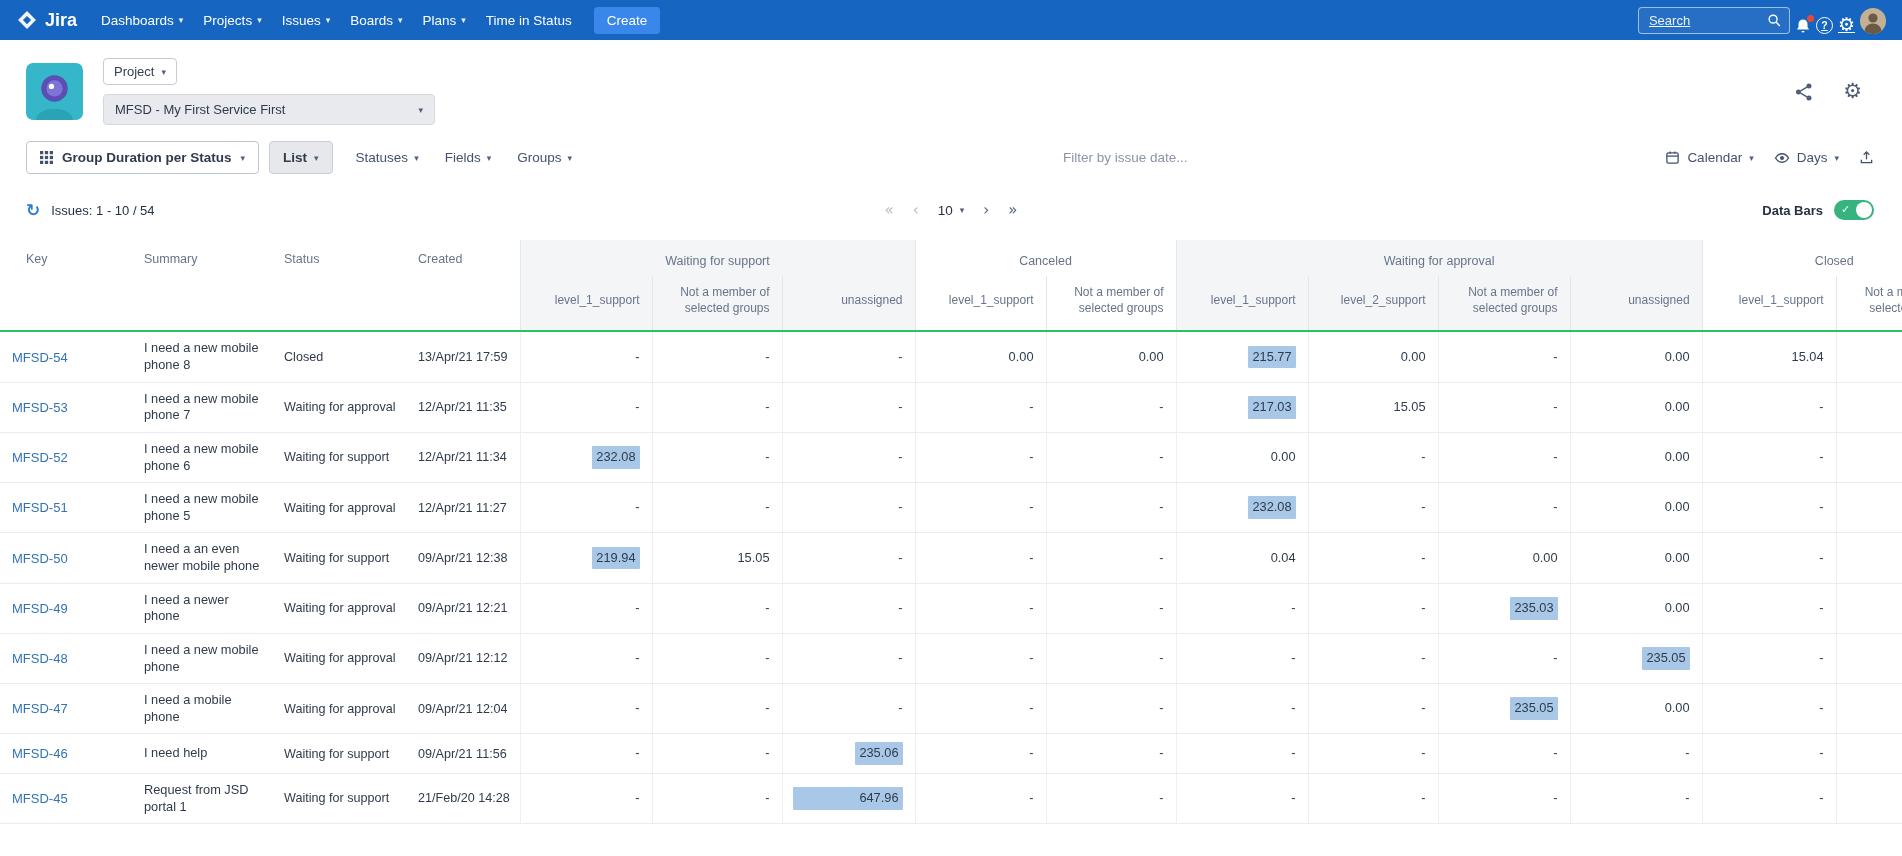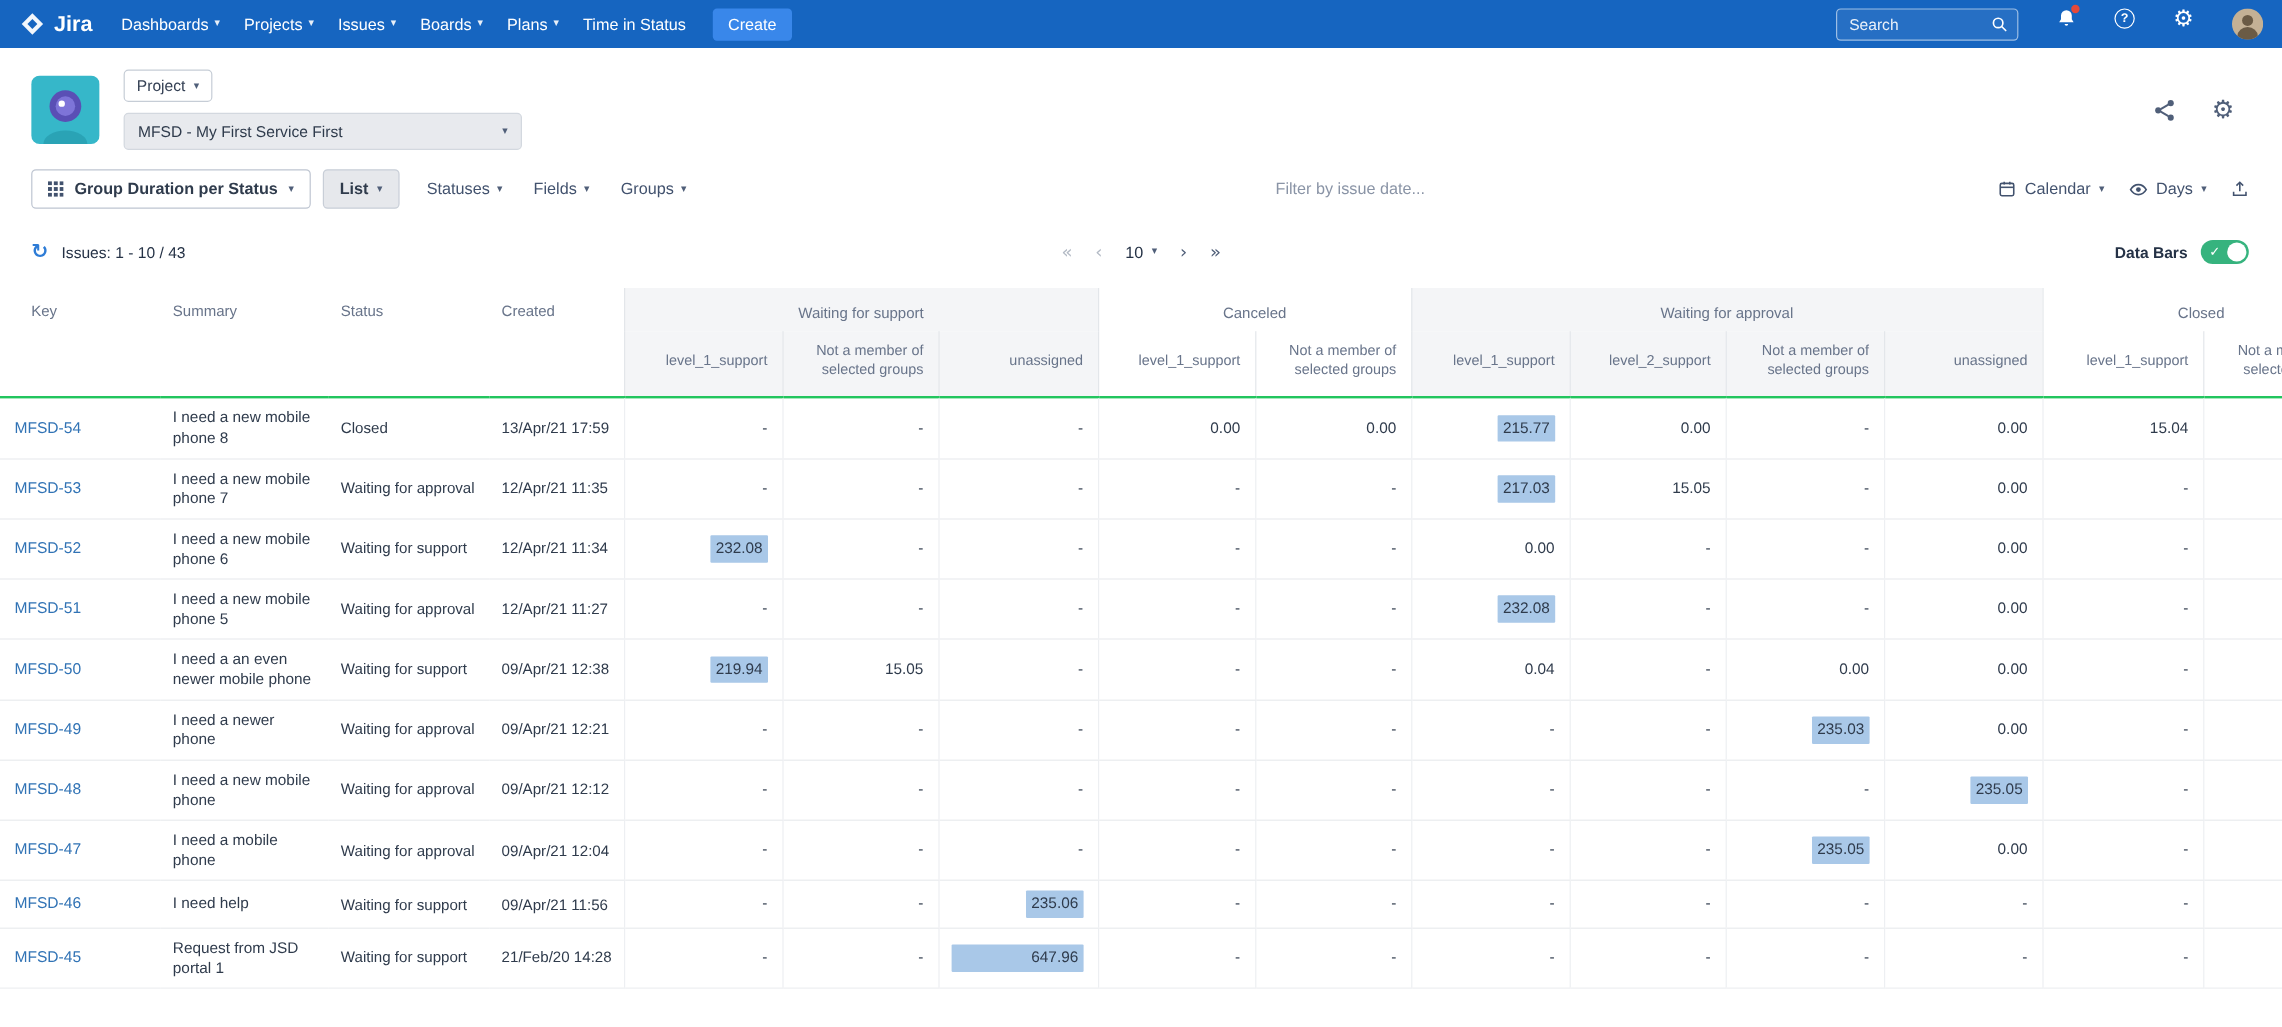--- a/index.html
+++ b/index.html
@@ -11,21 +11,21 @@
   }
   
   .navbar { height:40px; background:var(--navbar-bg,#1665C0); display:flex; align-items:center;
             padding:0 16px; color:#fff; }
   .brand { display:flex; align-items:center; gap:7px; font-size:18px; font-weight:600; margin-right:14px; cursor:pointer; }
   .nav-item { font-size:13.5px; padding:0 10px; height:40px; display:inline-flex; align-items:center; gap:5px; cursor:pointer; white-space:nowrap; }
   .caret { font-size:9px; opacity:.9; font-family:"DejaVu Sans",sans-serif; }
   .caret.dark { opacity:1; color:#505F79; }
   .create-btn { background:var(--create-btn,#3987EA); color:#fff; border:none; border-radius:3.5px;
                 font-size:13.5px; padding:6px 13px; margin-left:12px; cursor:pointer; }
-  .nav-right { margin-left:auto; display:flex; align-items:flex-start; gap:32px; }
+  .nav-right { margin-left:auto; display:flex; align-items:flex-end; gap:5px;text-decoration:underline; }
   .search-box { display:flex; align-items:center; justify-content:space-between; gap:6px;
                 border:1px solid rgba(255,255,255,.55); border-radius:4px; padding:4px 8px; width:152px;
                 background:rgba(255,255,255,.07); }
   .search-box input { background:transparent; border:none; outline:none; color:#fff; font-size:13px; width:112px; }
   .search-box input::placeholder { color:rgba(255,255,255,.9); }
   .bell-wrap { position:relative; display:inline-flex; cursor:pointer; }
   .red-dot { position:absolute; top:-3px; right:-3px; width:7px; height:7px; border-radius:50%; background:#E5493A; }
   .help-circle { width:17px; height:17px; border-radius:50%; border:1.5px solid #fff; font-size:10.5px;
                  display:flex; align-items:center; justify-content:center; font-weight:700; cursor:pointer; }
   .gear { font-size:19px; line-height:1; font-family:"DejaVu Sans",sans-serif; cursor:pointer; }
@@ -232,21 +232,21 @@
         <path d="M8 10V2.5"></path>
           <path d="M5 5l3-3 3 3"></path>
           <path d="M2.5 10.5v3h11v-3"></path>
       </svg>
     </span>
   </div>
 </div>
 
 <div class="status-row">
   <span class="refresh">↻</span>
-  <span class="issues-label">Issues: 1 - 10 / 43</span>
+  <span class="issues-label">Issues: 1 - 10 / 54</span>
   <div class="pagination">
     <span class="pg">«</span>
     <span class="pg">‹</span>
     <span class="page-size">
       <span>10</span>
       <span class="caret dark">▾</span>
     </span>
     <span class="pg enabled">›</span>
     <span class="pg enabled">»</span>
   </div>

